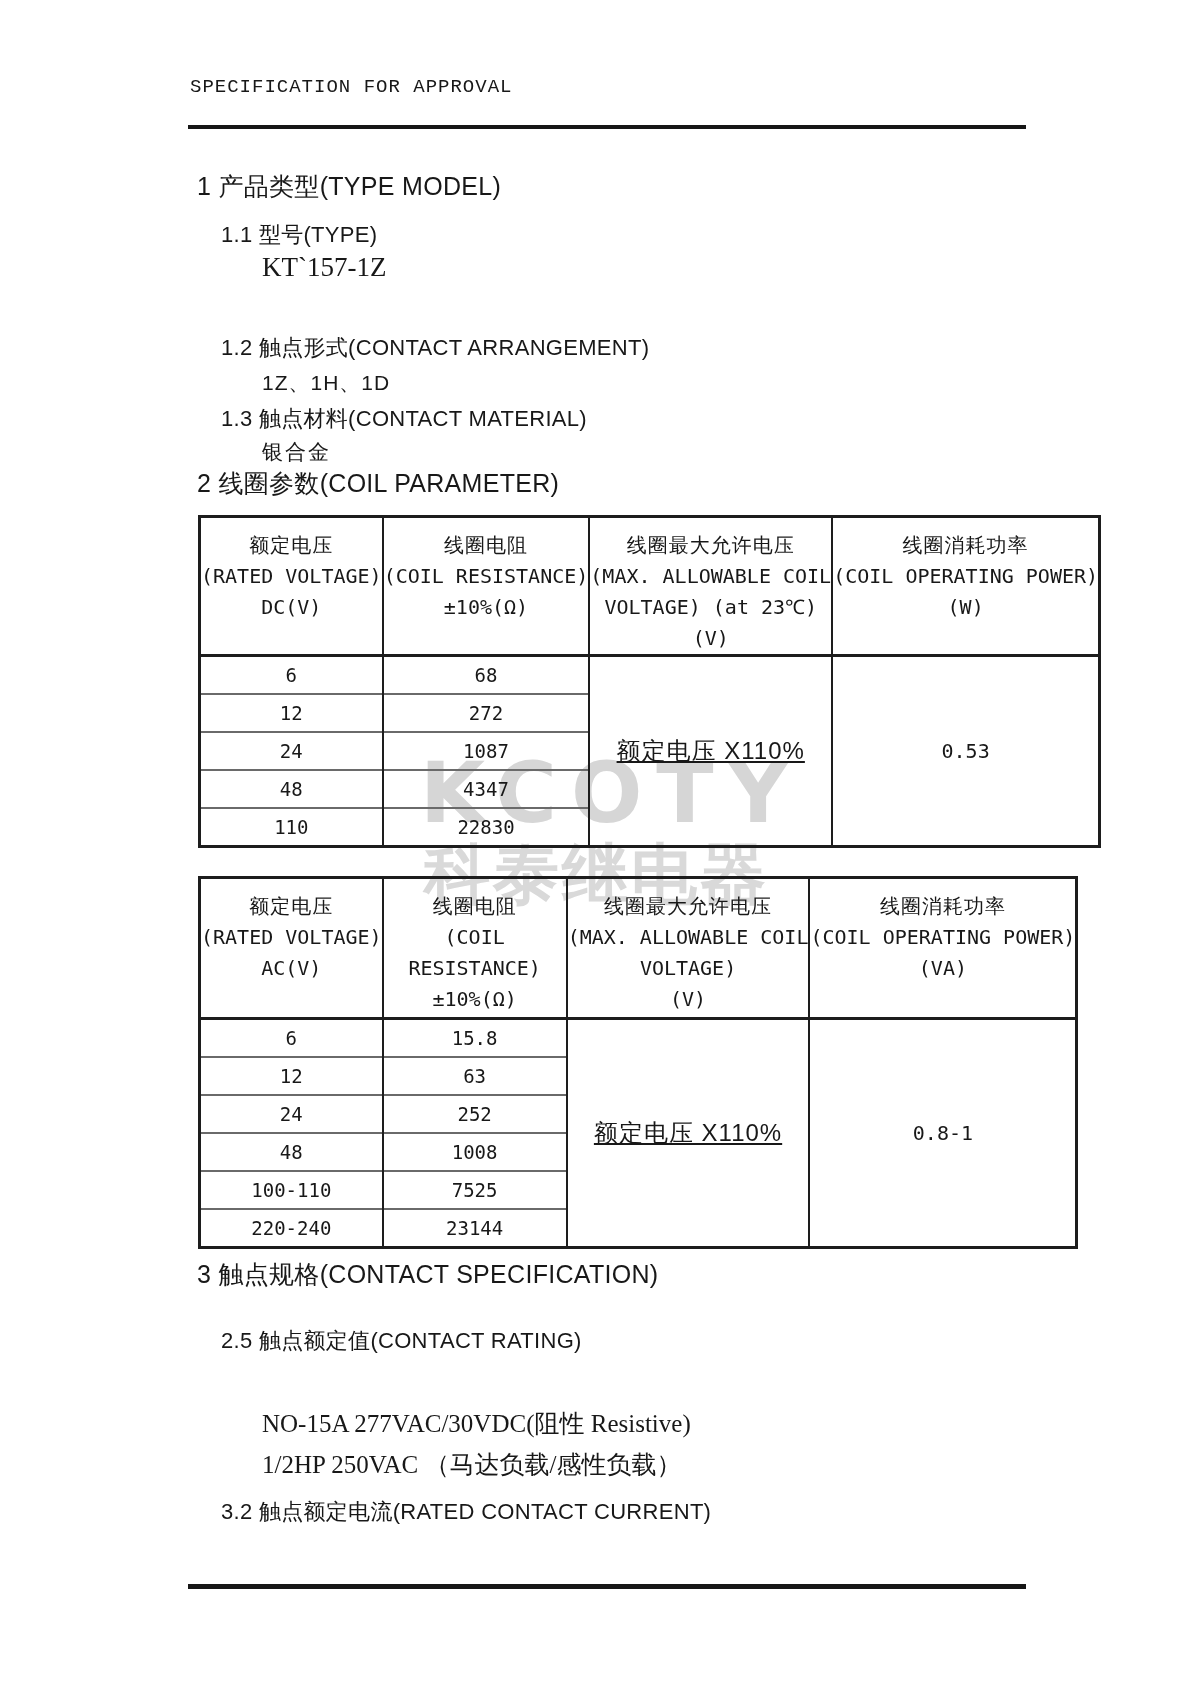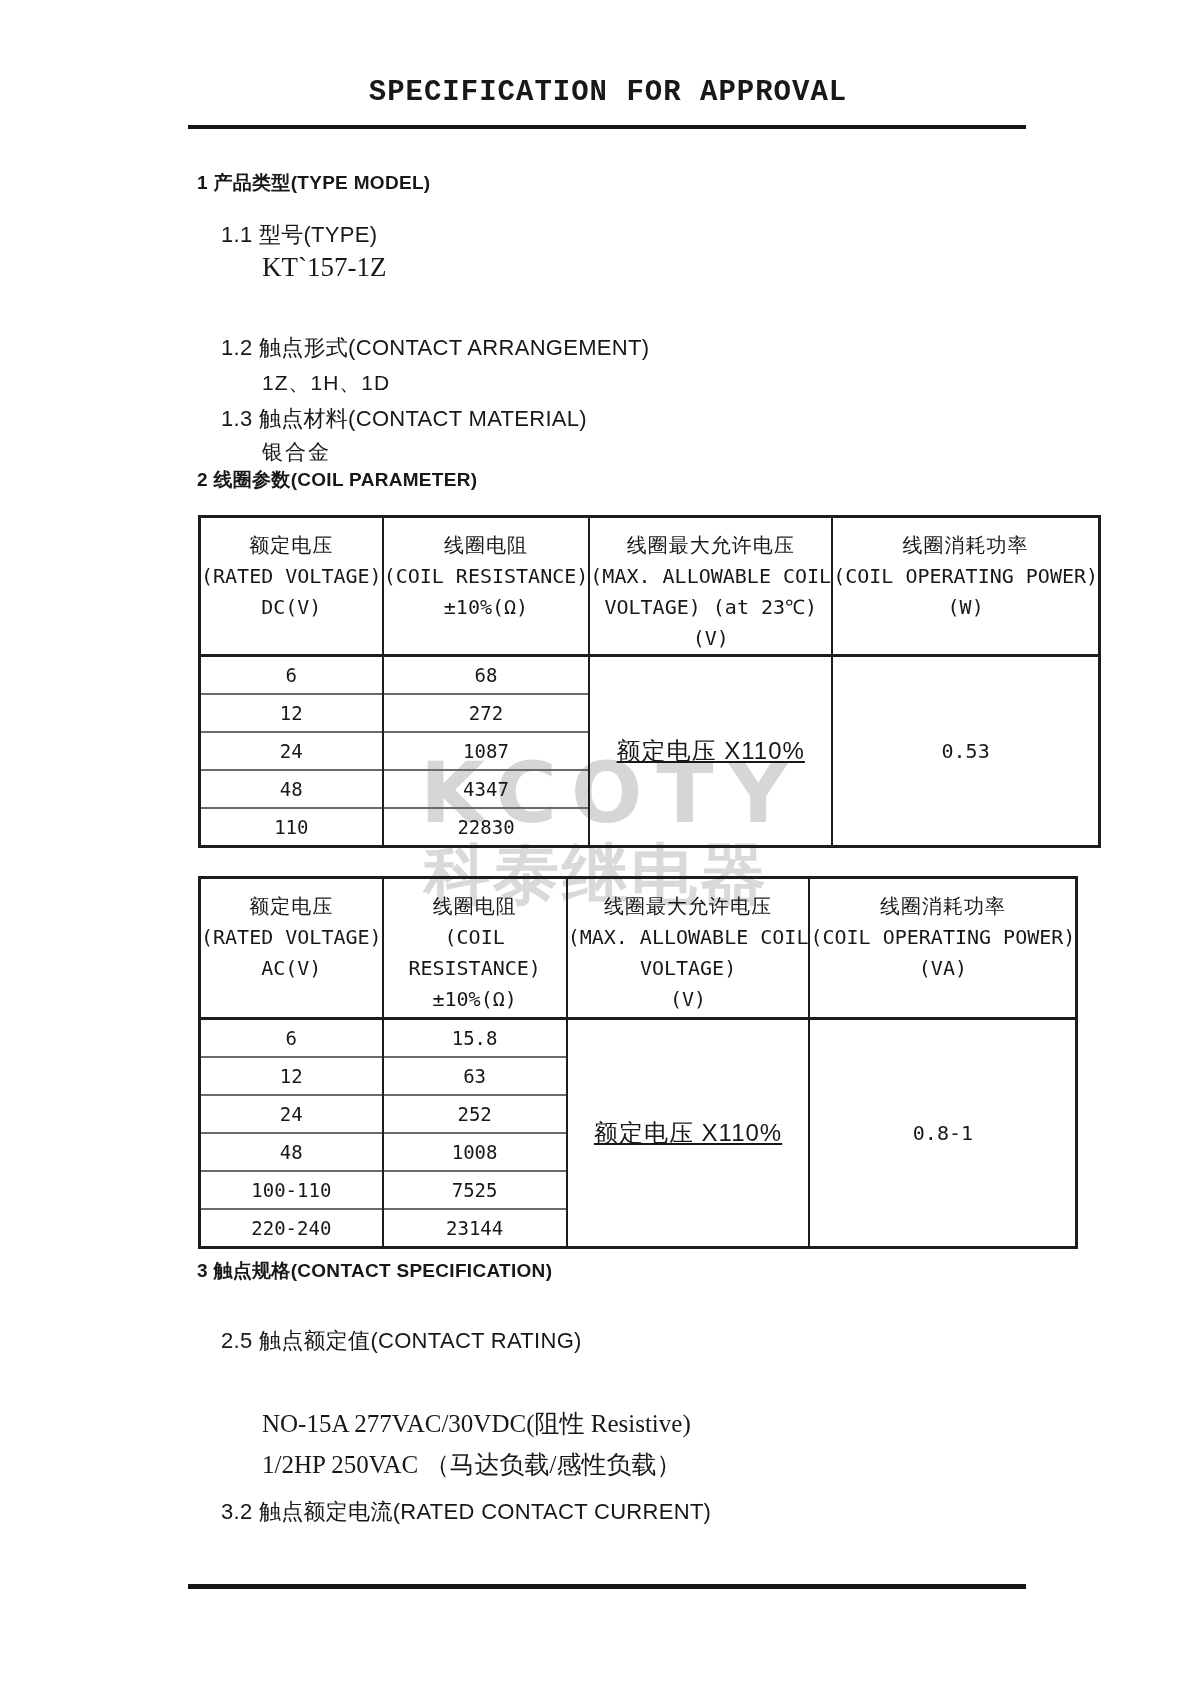--- a/index.html
+++ b/index.html
@@ -5,30 +5,30 @@
   html,body { margin:0; padding:0; background:#e8e8e8; }
   .page {
     position:relative; width:1190px; height:1683px; margin:0 auto;
     background:#ffffff; color:#181818; overflow:hidden;
     font-family:"Liberation Sans", sans-serif;
   }
   .abs { position:absolute; white-space:nowrap; }
 
   
   .doc-title {
-    top:76px; left:190px; width:836px; text-align:center;
+    top:76px; left:190px; width:836px; 
     font-family:"Liberation Mono", monospace;
-    font-size:29px; letter-spacing:1px; font-weight:700;
+    font-size:19px; letter-spacing:1px; font-weight:400;
   }
   .rule { background:#161616; }
   #rule-top    { top:125px;  left:188px; width:838px; height:4px; }
   #rule-bottom { top:1584px; left:188px; width:838px; height:5px; }
 
   
-  .h-sec { font-weight:700; font-size:19px; letter-spacing:0.3px; }
+  .h-sec { font-weight:400; font-size:25px; letter-spacing:0.3px; }
   .h-sub { font-size:22px; letter-spacing:0.3px; }
   .serifline { font-family:"Liberation Serif", serif; }
 
   #s1h   { top:170px;  left:197px; }
   #i11   { top:220px;  left:221px; }
   #kt    { top:252px;  left:262px; font-size:27px; }
   #ktnote{ top:297px;  left:262px; font-size:19px; }
   #i12   { top:333px;  left:221px; }
   #arr   { top:369px;  left:262px; font-size:21px; letter-spacing:1px; }
   #i13   { top:404px;  left:221px; }

